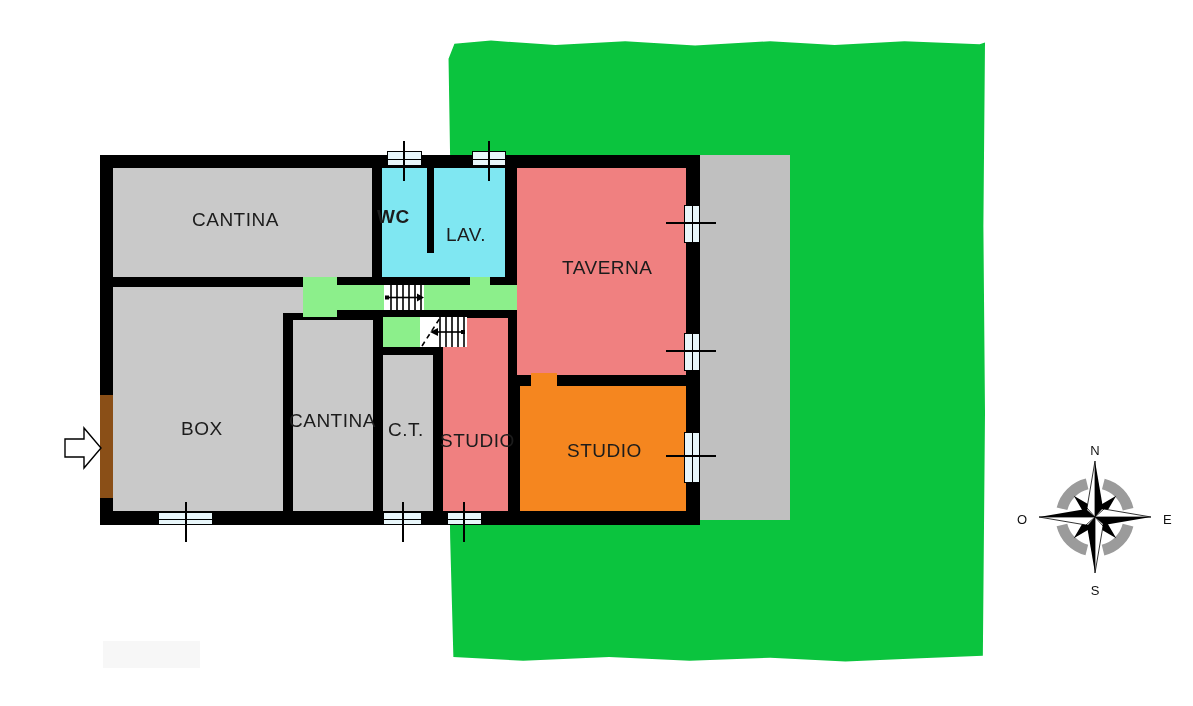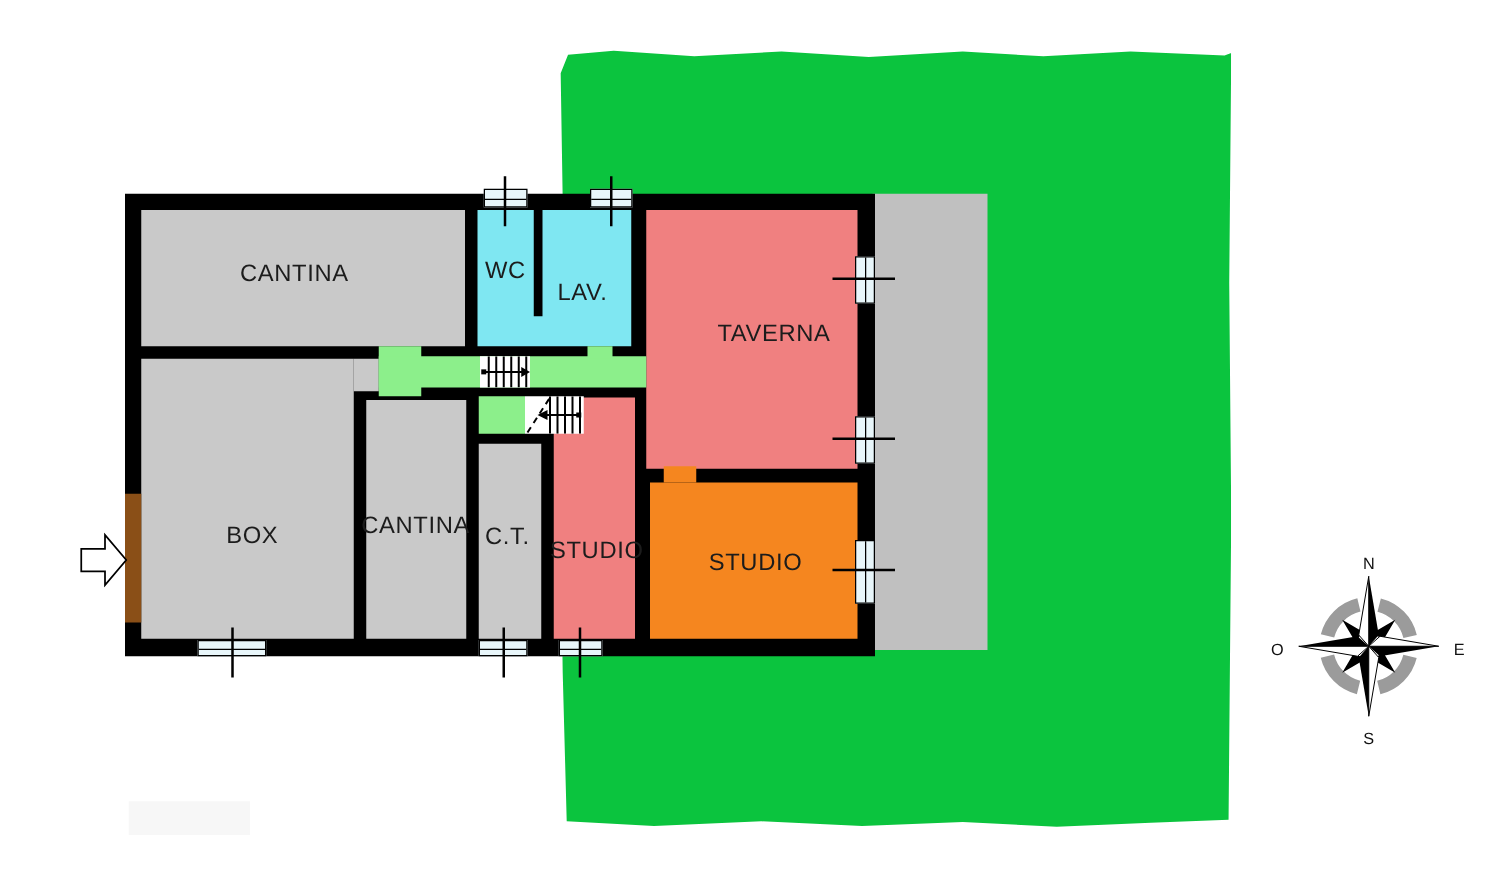--- a/index.html
+++ b/index.html
@@ -146,23 +146,23 @@
   <div class="tick" style="left:402px;top:502px;width:2px;height:40px;"></div>
   <div class="tick" style="left:463px;top:502px;width:2px;height:40px;"></div>
 
   <div id="entry-arrow" class="abs">
     <svg width="38" height="44" viewBox="0 0 38 44">
       <polygon points="1,13 20,13 20,2 37,22 20,42 20,31 1,31" fill="#fff" stroke="#000" stroke-width="1.4"></polygon>
     </svg>
   </div>
 
   <div class="lbl" style="left:192px;top:209px;">CANTINA</div>
-  <div class="lbl" style="left:388px;top:206px;">WC</div>
+  <div class="lbl" style="left:377px;top:206px;font-weight:bold;">WC</div>
   <div class="lbl" style="left:446px;top:224px;">LAV.</div>
-  <div class="lbl" style="left:562px;top:257px;margin-left:12px;">TAVERNA</div>
+  <div class="lbl" style="left:562px;top:257px;">TAVERNA</div>
   <div class="lbl" style="left:181px;top:386px;margin-top:32px;">BOX</div>
   <div class="lbl" style="left:289px;top:410px;">CANTINA</div>
   <div class="lbl" style="left:388px;top:419px;">C.T.</div>
   <div class="lbl" style="left:440px;top:430px;font-size:19px;">STUDIO</div>
   <div class="lbl" style="left:567px;top:440px;">STUDIO</div>
 
   <svg id="compass" class="abs" viewBox="-80 -89 160 172">
     <g transform="translate(0,0)">
       <circle cx="0" cy="0" r="34" fill="none" stroke="#9b9b9b" stroke-width="11" stroke-dasharray="37 16.4" stroke-dashoffset="45.2"></circle>
 

